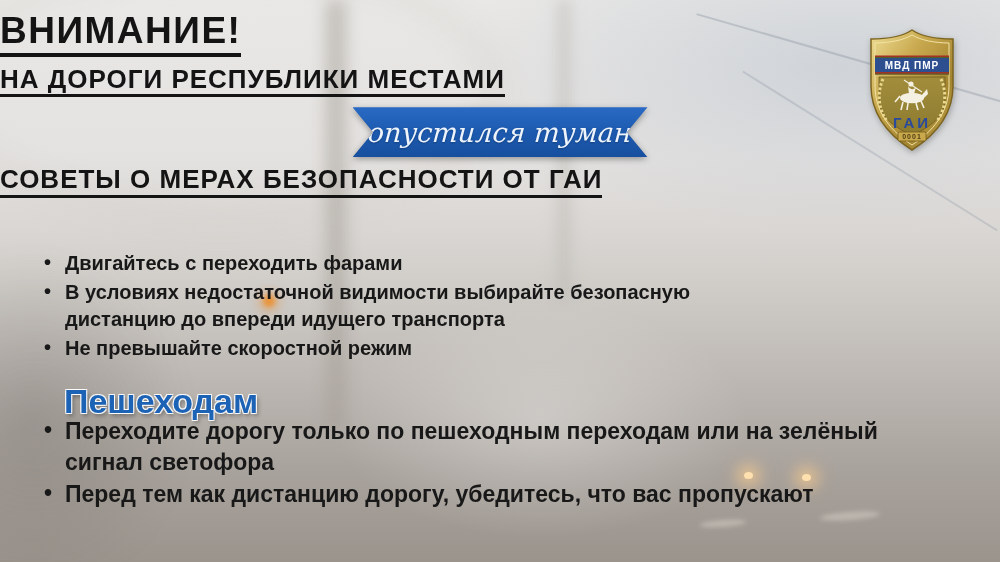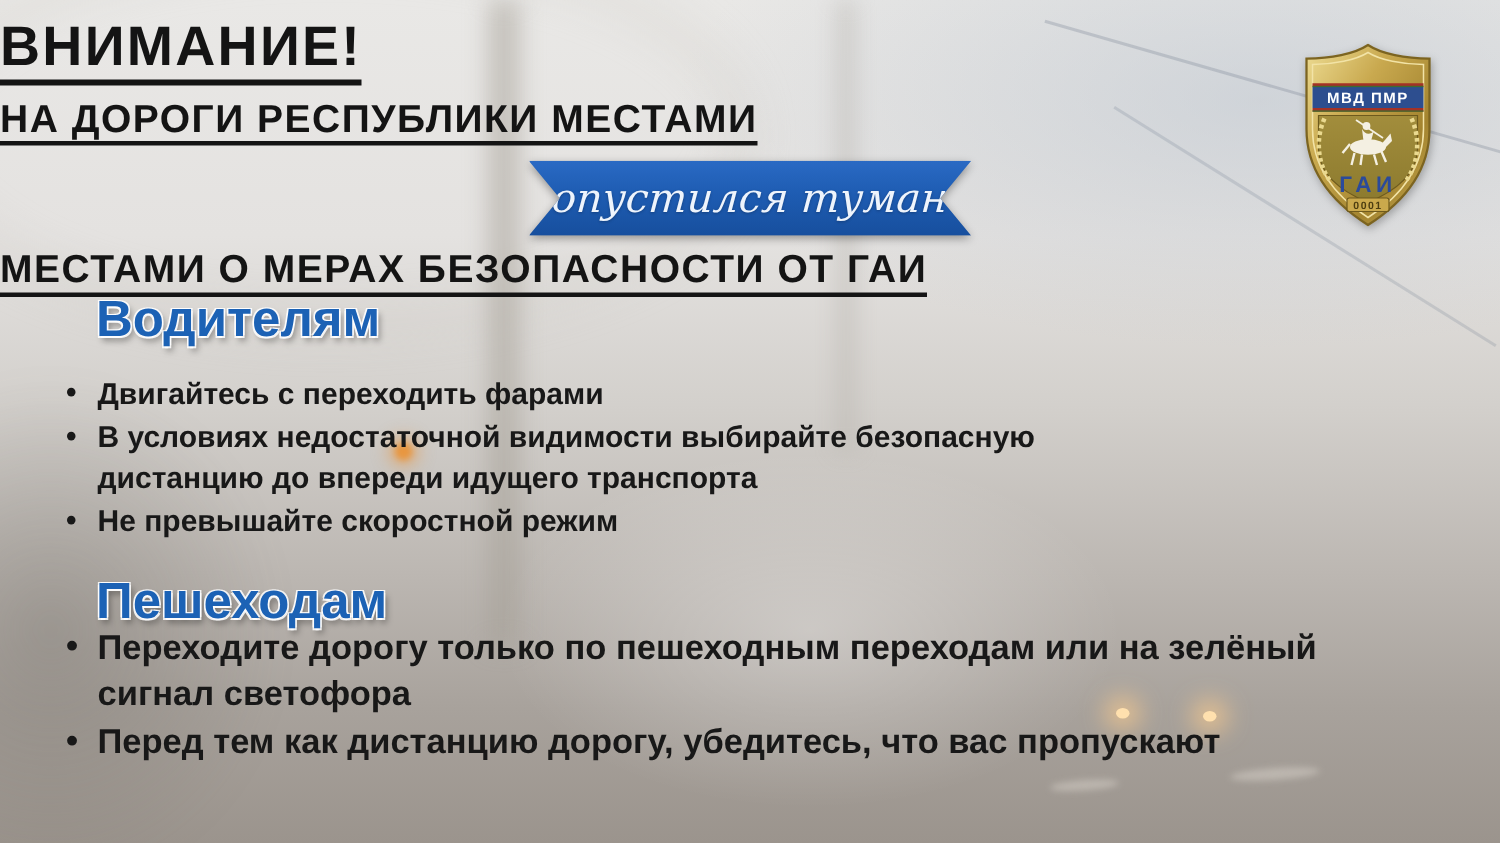--- a/index.html
+++ b/index.html
@@ -88,24 +88,23 @@
   <div class="bg-el road-mark rm2"></div>
 
   <div class="header">
     <div><span class="title">ВНИМАНИЕ!</span></div>
     <div class="subtitle-row"><span class="subtitle">НА ДОРОГИ РЕСПУБЛИКИ МЕСТАМИ</span></div>
     <div class="ribbon-wrap">
       <div class="ribbon">
         <span class="ribbon-text">опустился туман</span>
       </div>
     </div>
-    <div class="advice-row"><span class="advice">МЕСТАМИ О МЕРАХ БЕЗОПАСНОСТИ ОТ ГАИ</span></div>
+    <div class="advice-row"><span class="advice">СОВЕТЫ О МЕРАХ БЕЗОПАСНОСТИ ОТ ГАИ</span></div>
   </div>
 
-  <div class="section-heading h-drivers">Водителям</div>
   <ul class="advice-list list-drivers">
     <li>Двигайтесь с переходить фарами</li>
     <li>В условиях недостаточной видимости выбирайте безопасную дистанцию до впереди идущего транспорта</li>
     <li>Не превышайте скоростной режим</li>
   </ul>
 
   <div class="section-heading h-peds">Пешеходам</div>
   <ul class="advice-list list-peds">
     <li>Переходите дорогу только по пешеходным переходам или на зелёный сигнал светофора</li>
     <li>Перед тем как дистанцию дорогу, убедитесь, что вас пропускают</li>

